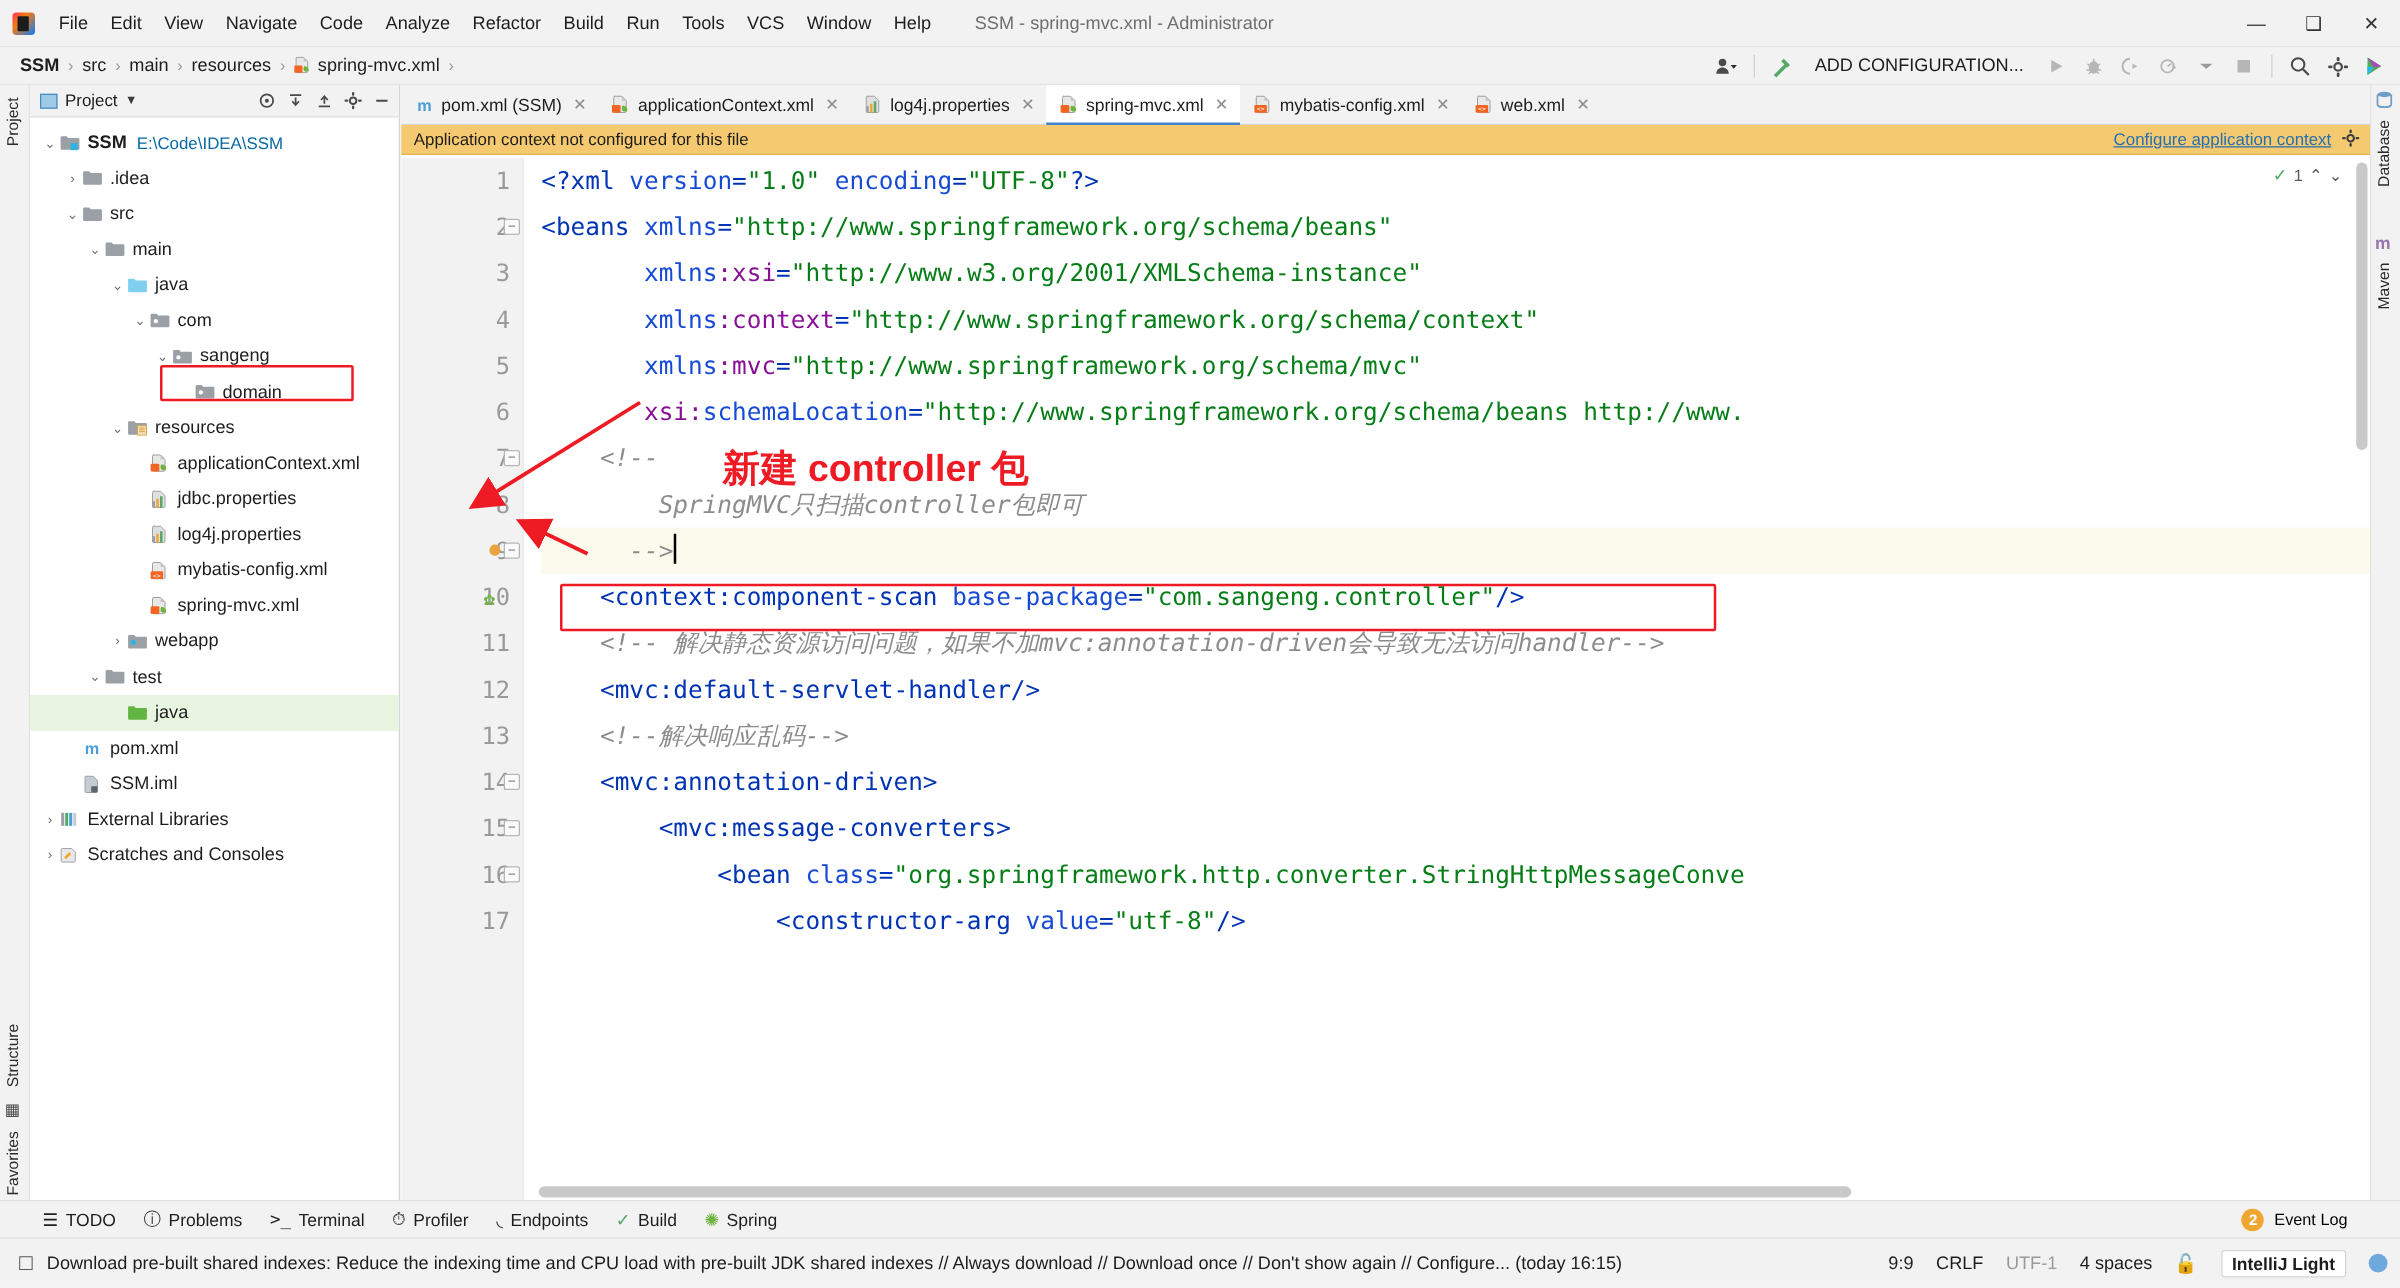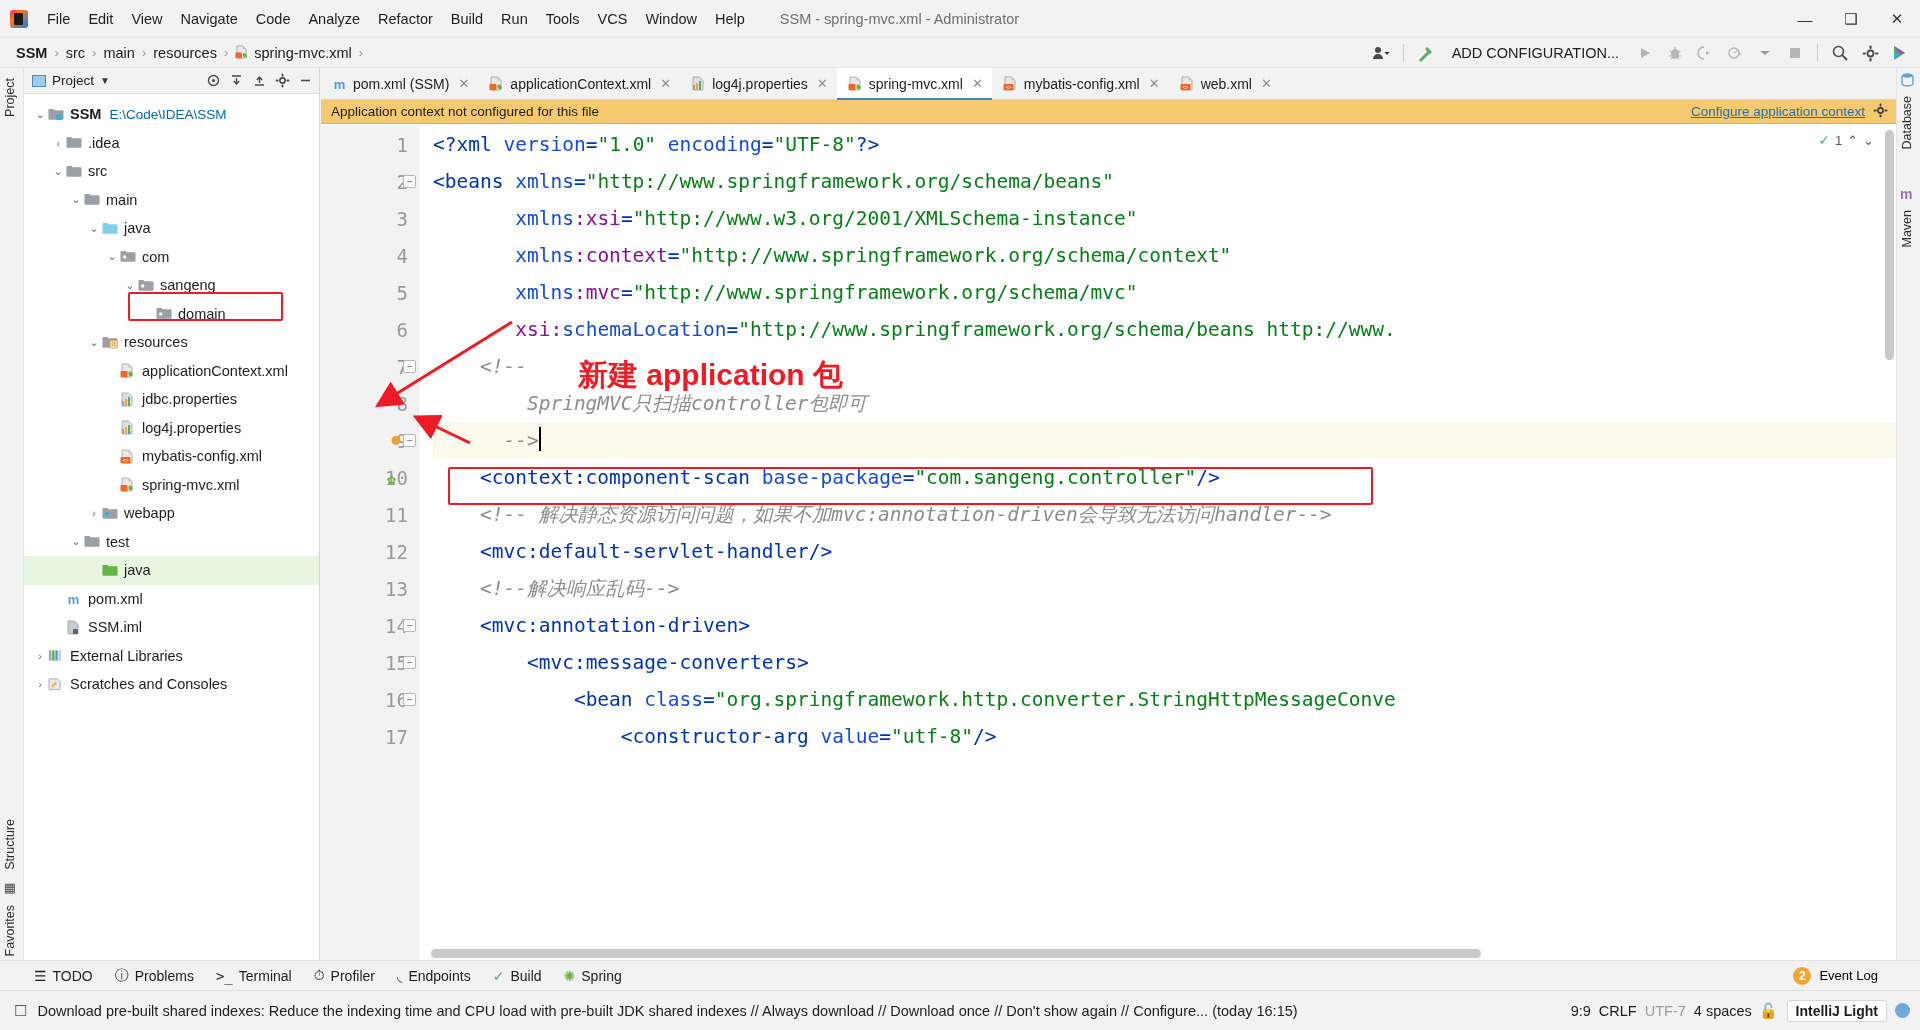--- a/index.html
+++ b/index.html
@@ -212,21 +212,21 @@
     color: #fff; font-size: 12px; display: flex; align-items: center;
     justify-content: center; font-weight: bold;
   }
   .statusbar {
     position: absolute; left: 0; right: 0; bottom: 0; height: 40px;
     background: #f2f2f2; display: flex; align-items: center;
     padding: 0 10px 0 14px; font-size: 14.5px; color: #1d1d1d;
     border-top: 1px solid #e0e0e0;
   }
   .status-msg { margin-left: 10px; }
-  .status-right { margin-left: auto; display: flex; align-items: center; gap: 8px; justify-content: space-between; }
+  .status-right { margin-left: auto; display: flex; align-items: center; gap: 18px; justify-content: space-between; }
   .status-right .dim { color: #9a9a9a; }
   .theme-chip {
     background: #ffffff; border: 1px solid #d6d6d6; border-radius: 3px;
     padding: 2px 8px; font-weight: bold; font-size: 14px;
   }
   .blue-dot { width: 15px; height: 15px; border-radius: 50%; background: #6fa8dc; }
 
   
   .anno { position: absolute; pointer-events: none; }
   .anno-box { border: 2px solid #ee1b24; border-radius: 2px; }
@@ -771,21 +771,21 @@
       <div class="scrollbar-h"></div>
     </div>
 
     <div class="breadcrumb-bottom">beans</div>
   </div>
 
   <div class="anno anno-box" style="left:128px; top:292px; width:155px; height:29px;"></div>
 
   <div class="anno anno-box" style="left:448px; top:467px; width:925px; height:38px;"></div>
 
-  <div class="anno anno-text" style="left:578px; top:355px; font-size:30px;">新建 application 包</div>
+  <div class="anno anno-text" style="left:578px; top:355px; font-size:30px;">新建 controller 包</div>
 
   <svg class="anno-arrow" style="left:0; top:0; width:1920px; height:1030px;">
     <defs>
       <marker id="ah" markerWidth="9" markerHeight="9" refX="7" refY="4.5" orient="auto">
         <path d="M0,0 L9,4.5 L0,9 z" fill="#ee1b24"></path>
       </marker>
     </defs>
     <line x1="512" y1="322" x2="380" y2="404" stroke="#ee1b24" stroke-width="3" marker-end="url(#ah)"></line>
     <line x1="470" y1="443" x2="418" y2="418" stroke="#ee1b24" stroke-width="3" marker-end="url(#ah)"></line>
   </svg>
@@ -824,21 +824,21 @@
       <span>Event Log</span>
     </div>
   </div>
 
   <div class="statusbar">
     <span style="color:#5a5a5a;font-size:15px;">☐</span>
     <span class="status-msg">Download pre-built shared indexes: Reduce the indexing time and CPU load with pre-built JDK shared indexes // Always download // Download once // Don't show again // Configure... (today 16:15)</span>
     <span class="status-right">
       <span>9:9</span>
       <span>CRLF</span>
-      <span class="dim">UTF-7</span>
+      <span class="dim">UTF-1</span>
       <span>4 spaces</span>
       <span style="font-size:15px;color:#5a5a5a;">🔓</span>
       <span class="theme-chip">IntelliJ Light</span>
       <span class="blue-dot"></span>
     </span>
   </div>
 
 </div>
 
 </body></html>

